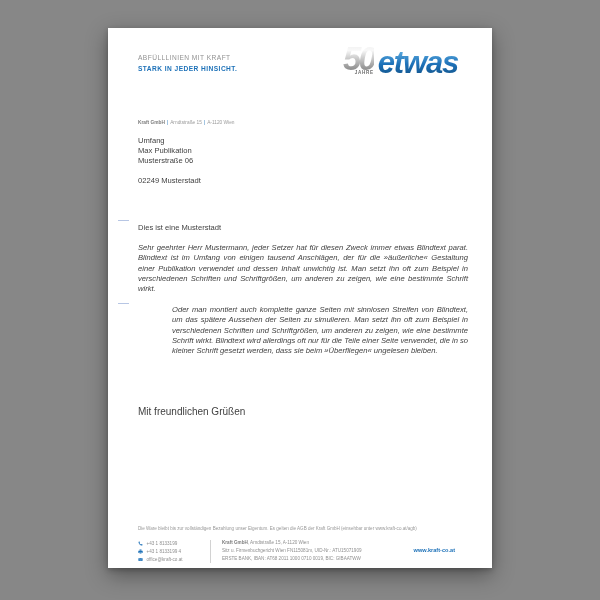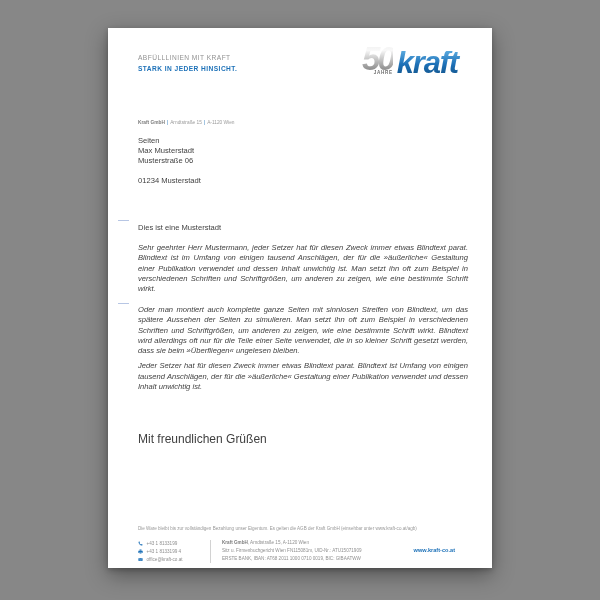--- a/index.html
+++ b/index.html
@@ -50,23 +50,23 @@
 
   
   .fold-mark { position: absolute; left: 10px; width: 11px; height: 1px; background: #b7c6e4; }
   .fold-mark.m1 { top: 192px; }
   .fold-mark.m2 { top: 275px; }
 
   
   .subject { position: absolute; left: 30px; top: 195px; font-size: 7.6px; color: #3f3f3f; }
   .body { position: absolute; left: 30px; top: 215px; width: 330px; font-size: 7.6px; line-height: 10.35px; color: #3f3f3f; text-align: justify; }
   .body p { margin: 0 0 10.3px 0; font-style: italic; }
-  .body p.p2 { margin-bottom: 4.5px; }
+  .body p.p2 { margin-bottom: 4.5px; margin-left: 34px; }
   .body p:last-child { margin-bottom: 0; }
-  .closing { position: absolute; left: 30px; top: 404px; font-size: 12px; color: #3f3f3f; }
+  .closing { position: absolute; left: 30px; top: 378px; font-size: 10px; color: #3f3f3f; }
 
   
   .terms { position: absolute; left: 30px; top: 498px; width: 336px; font-size: 4.55px; color: #989898; white-space: nowrap; overflow: hidden; }
   .footer { position: absolute; left: 30px; top: 511px; width: 330px; font-size: 4.6px; color: #8f8f8f; }
   .contact { position: absolute; left: 0; top: 0; }
   .contact-row { display: flex; align-items: center; height: 8px; white-space: nowrap; }
   .contact-row svg { width: 5px; height: 5px; margin-right: 3.5px; flex: 0 0 auto; }
   .footer-divider { position: absolute; left: 72px; top: 1px; width: 1px; height: 23px; background: #d2d2d2; }
   .company { position: absolute; left: 84px; top: 0; line-height: 8px; white-space: nowrap; }
   .company .co-bold { font-weight: bold; color: #7c7c7c; }
@@ -81,43 +81,42 @@
     <div class="tagline">
       <div class="tagline-1">ABFÜLLLINIEN MIT KRAFT</div>
       <div class="tagline-2">STARK IN JEDER HINSICHT.</div>
     </div>
 
     <div class="logo">
       <div class="logo-50-wrap">
         <span class="logo-50">50</span>
         <span class="logo-jahre">JAHRE</span>
       </div>
-      <span class="logo-kraft">kraft</span>
+      <span class="logo-kraft">etwas</span>
     </div>
 
     <div class="sender-line">
       <span class="co">Kraft GmbH</span><span class="sep">|</span><span>Arndtstraße 15</span><span class="sep">|</span><span>A-1120 Wien</span>
     </div>
 
     <div class="recipient">
-      <div>Seiten</div>
-      <div>Max Musterstadt</div>
+      <div>Umfang</div>
+      <div>Max Publikation</div>
       <div>Musterstraße 06</div>
-      <div class="city">01234 Musterstadt</div>
+      <div class="city">02249 Musterstadt</div>
     </div>
 
     <div class="fold-mark m1"></div>
     <div class="fold-mark m2"></div>
 
     <div class="subject">Dies ist eine Musterstadt</div>
 
     <div class="body">
       <p class="p1">Sehr geehrter Herr Mustermann, jeder Setzer hat für diesen Zweck immer etwas Blindtext parat. Blindtext ist im Umfang von einigen tausend Anschlägen, der für die »äußerliche« Gestaltung einer Publikation verwendet und dessen Inhalt unwichtig ist. Man setzt ihn oft zum Beispiel in verschiedenen Schriften und Schriftgrößen, um anderen zu zeigen, wie eine bestimmte Schrift wirkt.</p>
       <p class="p2">Oder man montiert auch komplette ganze Seiten mit sinnlosen Streifen von Blindtext, um das spätere Aussehen der Seiten zu simulieren. Man setzt ihn oft zum Beispiel in verschiedenen Schriften und Schriftgrößen, um anderen zu zeigen, wie eine bestimmte Schrift wirkt. Blindtext wird allerdings oft nur für die Teile einer Seite verwendet, die in so kleiner Schrift gesetzt werden, dass sie beim »Überfliegen« ungelesen bleiben.</p>
-      <p class="p3">Jeder Setzer hat für diesen Zweck immer etwas Blindtext parat. Blindtext ist Umfang von einigen tausend Anschlägen, der für die »äußerliche« Gestaltung einer Publikation verwendet und dessen Inhalt unwichtig ist.</p>
     </div>
 
     <div class="closing">Mit freundlichen Grüßen</div>
 
     <div class="terms">Die Ware bleibt bis zur vollständigen Bezahlung unser Eigentum. Es gelten die AGB der Kraft GmbH (einsehbar unter www.kraft-co.at/agb)</div>
 
     <div class="footer">
       <div class="contact">
         <div class="contact-row">
           <svg viewBox="0 0 10 10">

